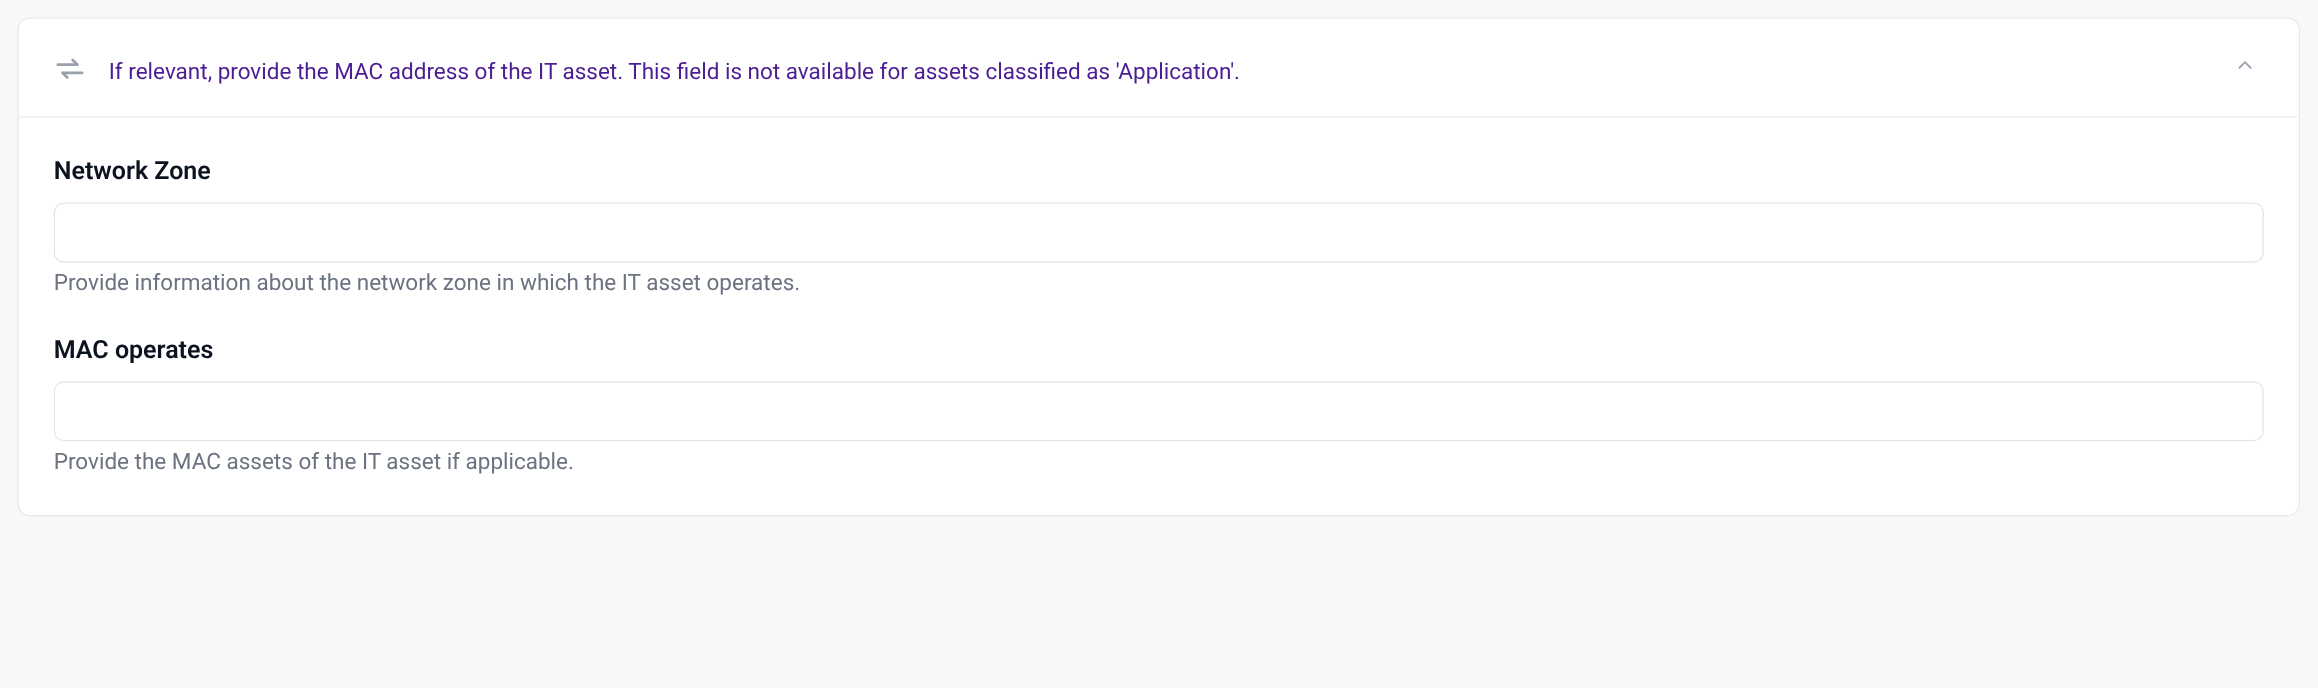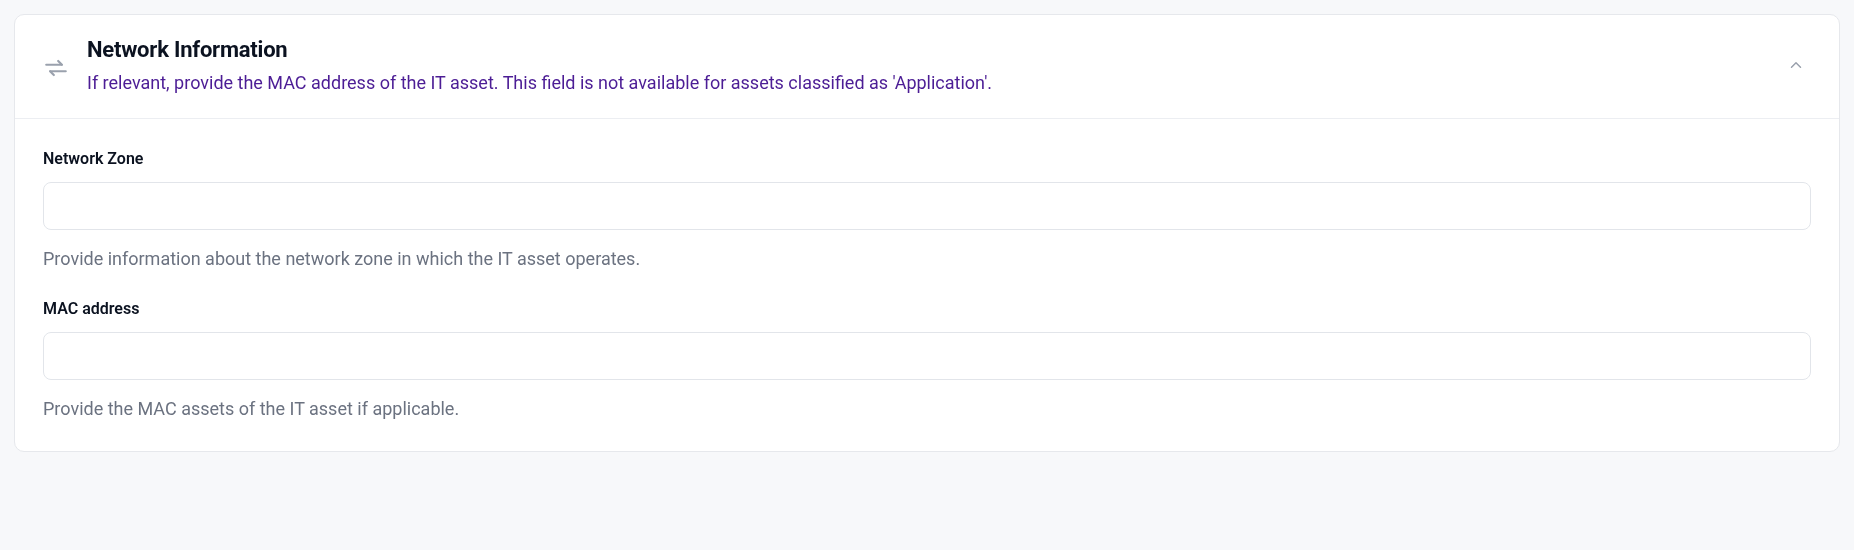--- a/index.html
+++ b/index.html
@@ -65,38 +65,38 @@
     stroke: #9aa1ad;
   }
   .card-body {
     padding: 30px 28px 30px 28px;
   }
   .field {
     margin-bottom: 28px;
   }
   .field:last-child { margin-bottom: 0; }
   .field-label {
-    font-size: 16px;
+    font-size: 20px;
     font-weight: 600;
     color: #0b1220;
     margin-bottom: 14px;
   }
   .field-input {
     width: 100%;
     height: 48px;
     border: 1px solid #e2e5ea;
     border-radius: 8px;
     background: #ffffff;
     padding: 0 14px;
     font-size: 16px;
     color: #0f172a;
     outline: none;
   }
   .field-help {
-    margin-top: 16px;
+    margin-top: 4px;
     font-size: 18px;
     color: #6b7280;
     line-height: 1.4;
   }
 </style>
 </head>
 <body>
 
 <div class="page">
   <section class="card">
@@ -104,39 +104,38 @@
       <div class="icon-wrap">
         <svg viewBox="0 0 24 24" fill="none" stroke-width="2" stroke-linecap="round" stroke-linejoin="round">
           <path d="M3 9 L17 9"></path>
           <path d="M14 6 L17 9 L14 12" opacity="0"></path>
           <path d="M14 5.5 L17.5 9"></path>
           <path d="M21 15 L7 15"></path>
           <path d="M10 18.5 L6.5 15"></path>
         </svg>
       </div>
       <div class="header-text">
-        <h2 class="header-title">Network Information</h2>
         <p class="header-desc">If relevant, provide the MAC address of the IT asset. This field is not available for assets classified as 'Application'.</p>
       </div>
       <div class="chevron-wrap" role="button" aria-label="Collapse section">
         <span>
           <svg viewBox="0 0 24 24" fill="none" stroke-width="2" stroke-linecap="round" stroke-linejoin="round">
             <polyline points="6 15 12 9 18 15"></polyline>
           </svg>
         </span>
       </div>
     </header>
 
     <div class="card-body">
       <div class="field">
         <div class="field-label">Network Zone</div>
         <input type="text" class="field-input" value="" style="">
         <div class="field-help">Provide information about the network zone in which the IT asset operates.</div>
       </div>
 
       <div class="field">
-        <div class="field-label">MAC address</div>
+        <div class="field-label">MAC operates</div>
         <input type="text" class="field-input" value="" style="">
         <div class="field-help">Provide the MAC assets of the IT asset if applicable.</div>
       </div>
     </div>
   </section>
 </div>
 
 </body></html>

